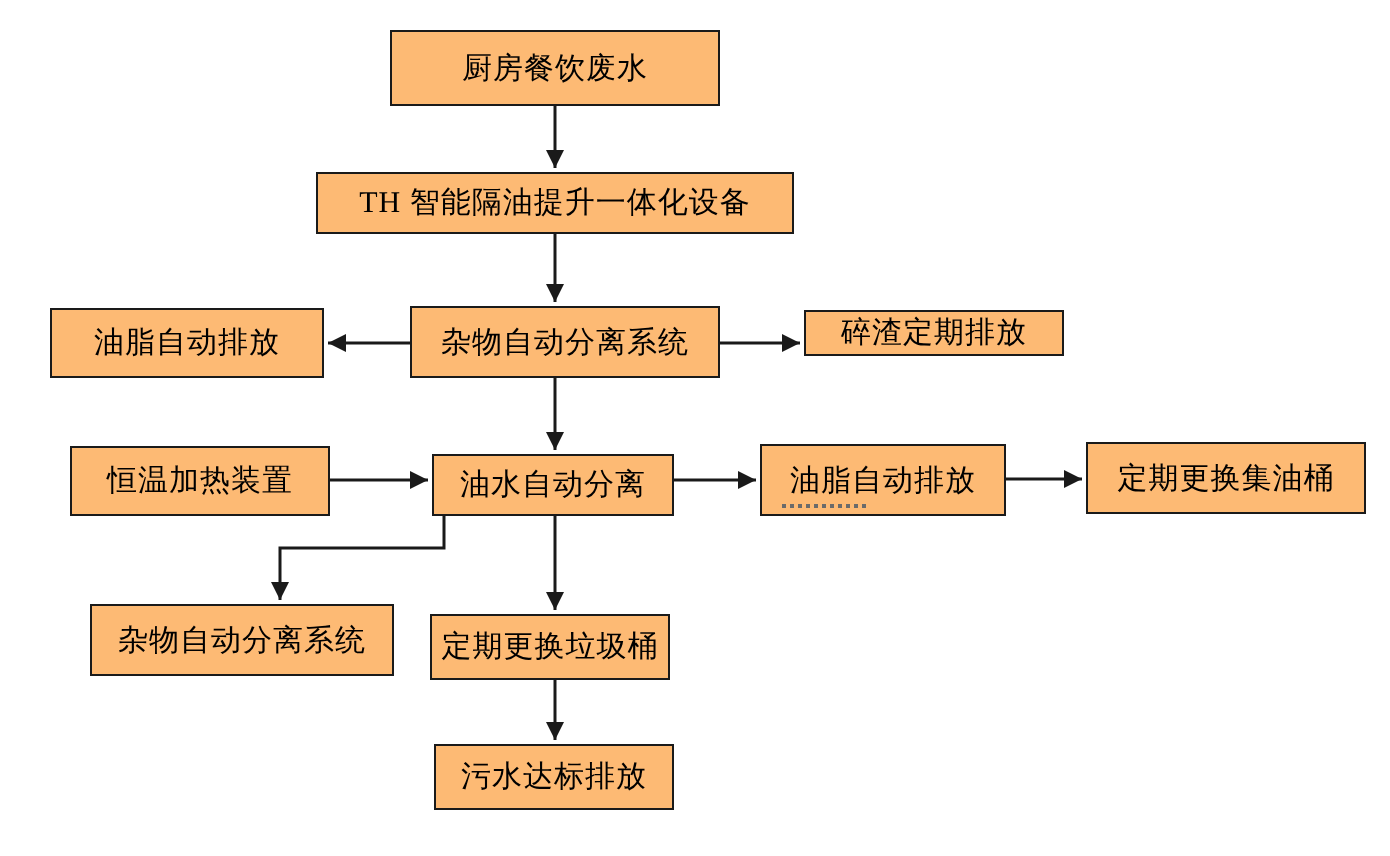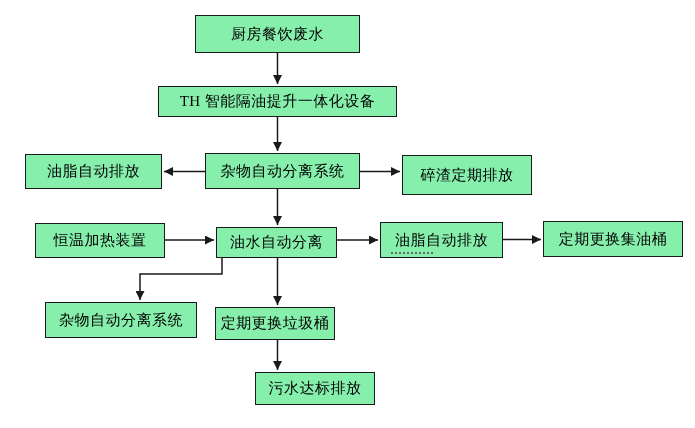--- a/index.html
+++ b/index.html
@@ -8,21 +8,21 @@
     width:695px;height:428px;
     background:#ffffff;
     font-family:"Liberation Serif","DejaVu Serif",serif;
     overflow:hidden;
   }
   .wires{position:absolute;left:0;top:0;width:695px;height:428px;}
   .node{
     position:absolute;
     box-sizing:border-box;
     border:1.5px solid #1a1a1a;
-    background:#86efac;
+    background:#fdba74;
     color:#000000;
     display:flex;align-items:center;justify-content:center;
     font-size:15px;
     letter-spacing:0.5px;
     white-space:nowrap;
     text-align:center;
   }
   .spell-dots{
     position:absolute;
     left:10px;bottom:3px;
@@ -55,32 +55,32 @@
   </svg>
 
   <div class="node" style="left:195px;top:15px;width:165px;height:38px;">厨房餐饮废水</div>
 
   <div class="node" style="left:158px;top:86px;width:239px;height:31px;">TH 智能隔油提升一体化设备</div>
 
   <div class="node" style="left:205px;top:153px;width:155px;height:36px;">杂物自动分离系统</div>
 
   <div class="node" style="left:25px;top:154px;width:137px;height:35px;">油脂自动排放</div>
 
-  <div class="node" style="left:402px;top:155px;width:130px;height:40px;">碎渣定期排放</div>
+  <div class="node" style="left:402px;top:155px;width:130px;height:23px;">碎渣定期排放</div>
 
   <div class="node" style="left:35px;top:223px;width:130px;height:35px;">恒温加热装置</div>
 
   <div class="node" style="left:216px;top:227px;width:121px;height:31px;">油水自动分离</div>
 
   <div class="node" style="left:380px;top:222px;width:123px;height:36px;">
     <span>油脂自动排放</span>
     <span class="spell-dots"></span>
   </div>
 
   <div class="node" style="left:543px;top:221px;width:140px;height:36px;">定期更换集油桶</div>
 
   <div class="node" style="left:45px;top:302px;width:152px;height:36px;">杂物自动分离系统</div>
 
   <div class="node" style="left:215px;top:307px;width:120px;height:33px;">定期更换垃圾桶</div>
 
-  <div class="node" style="left:217px;top:372px;width:120px;height:33px;margin-left:38px;">污水达标排放</div>
+  <div class="node" style="left:217px;top:372px;width:120px;height:33px;">污水达标排放</div>
 
 </div>
 
 </body></html>

